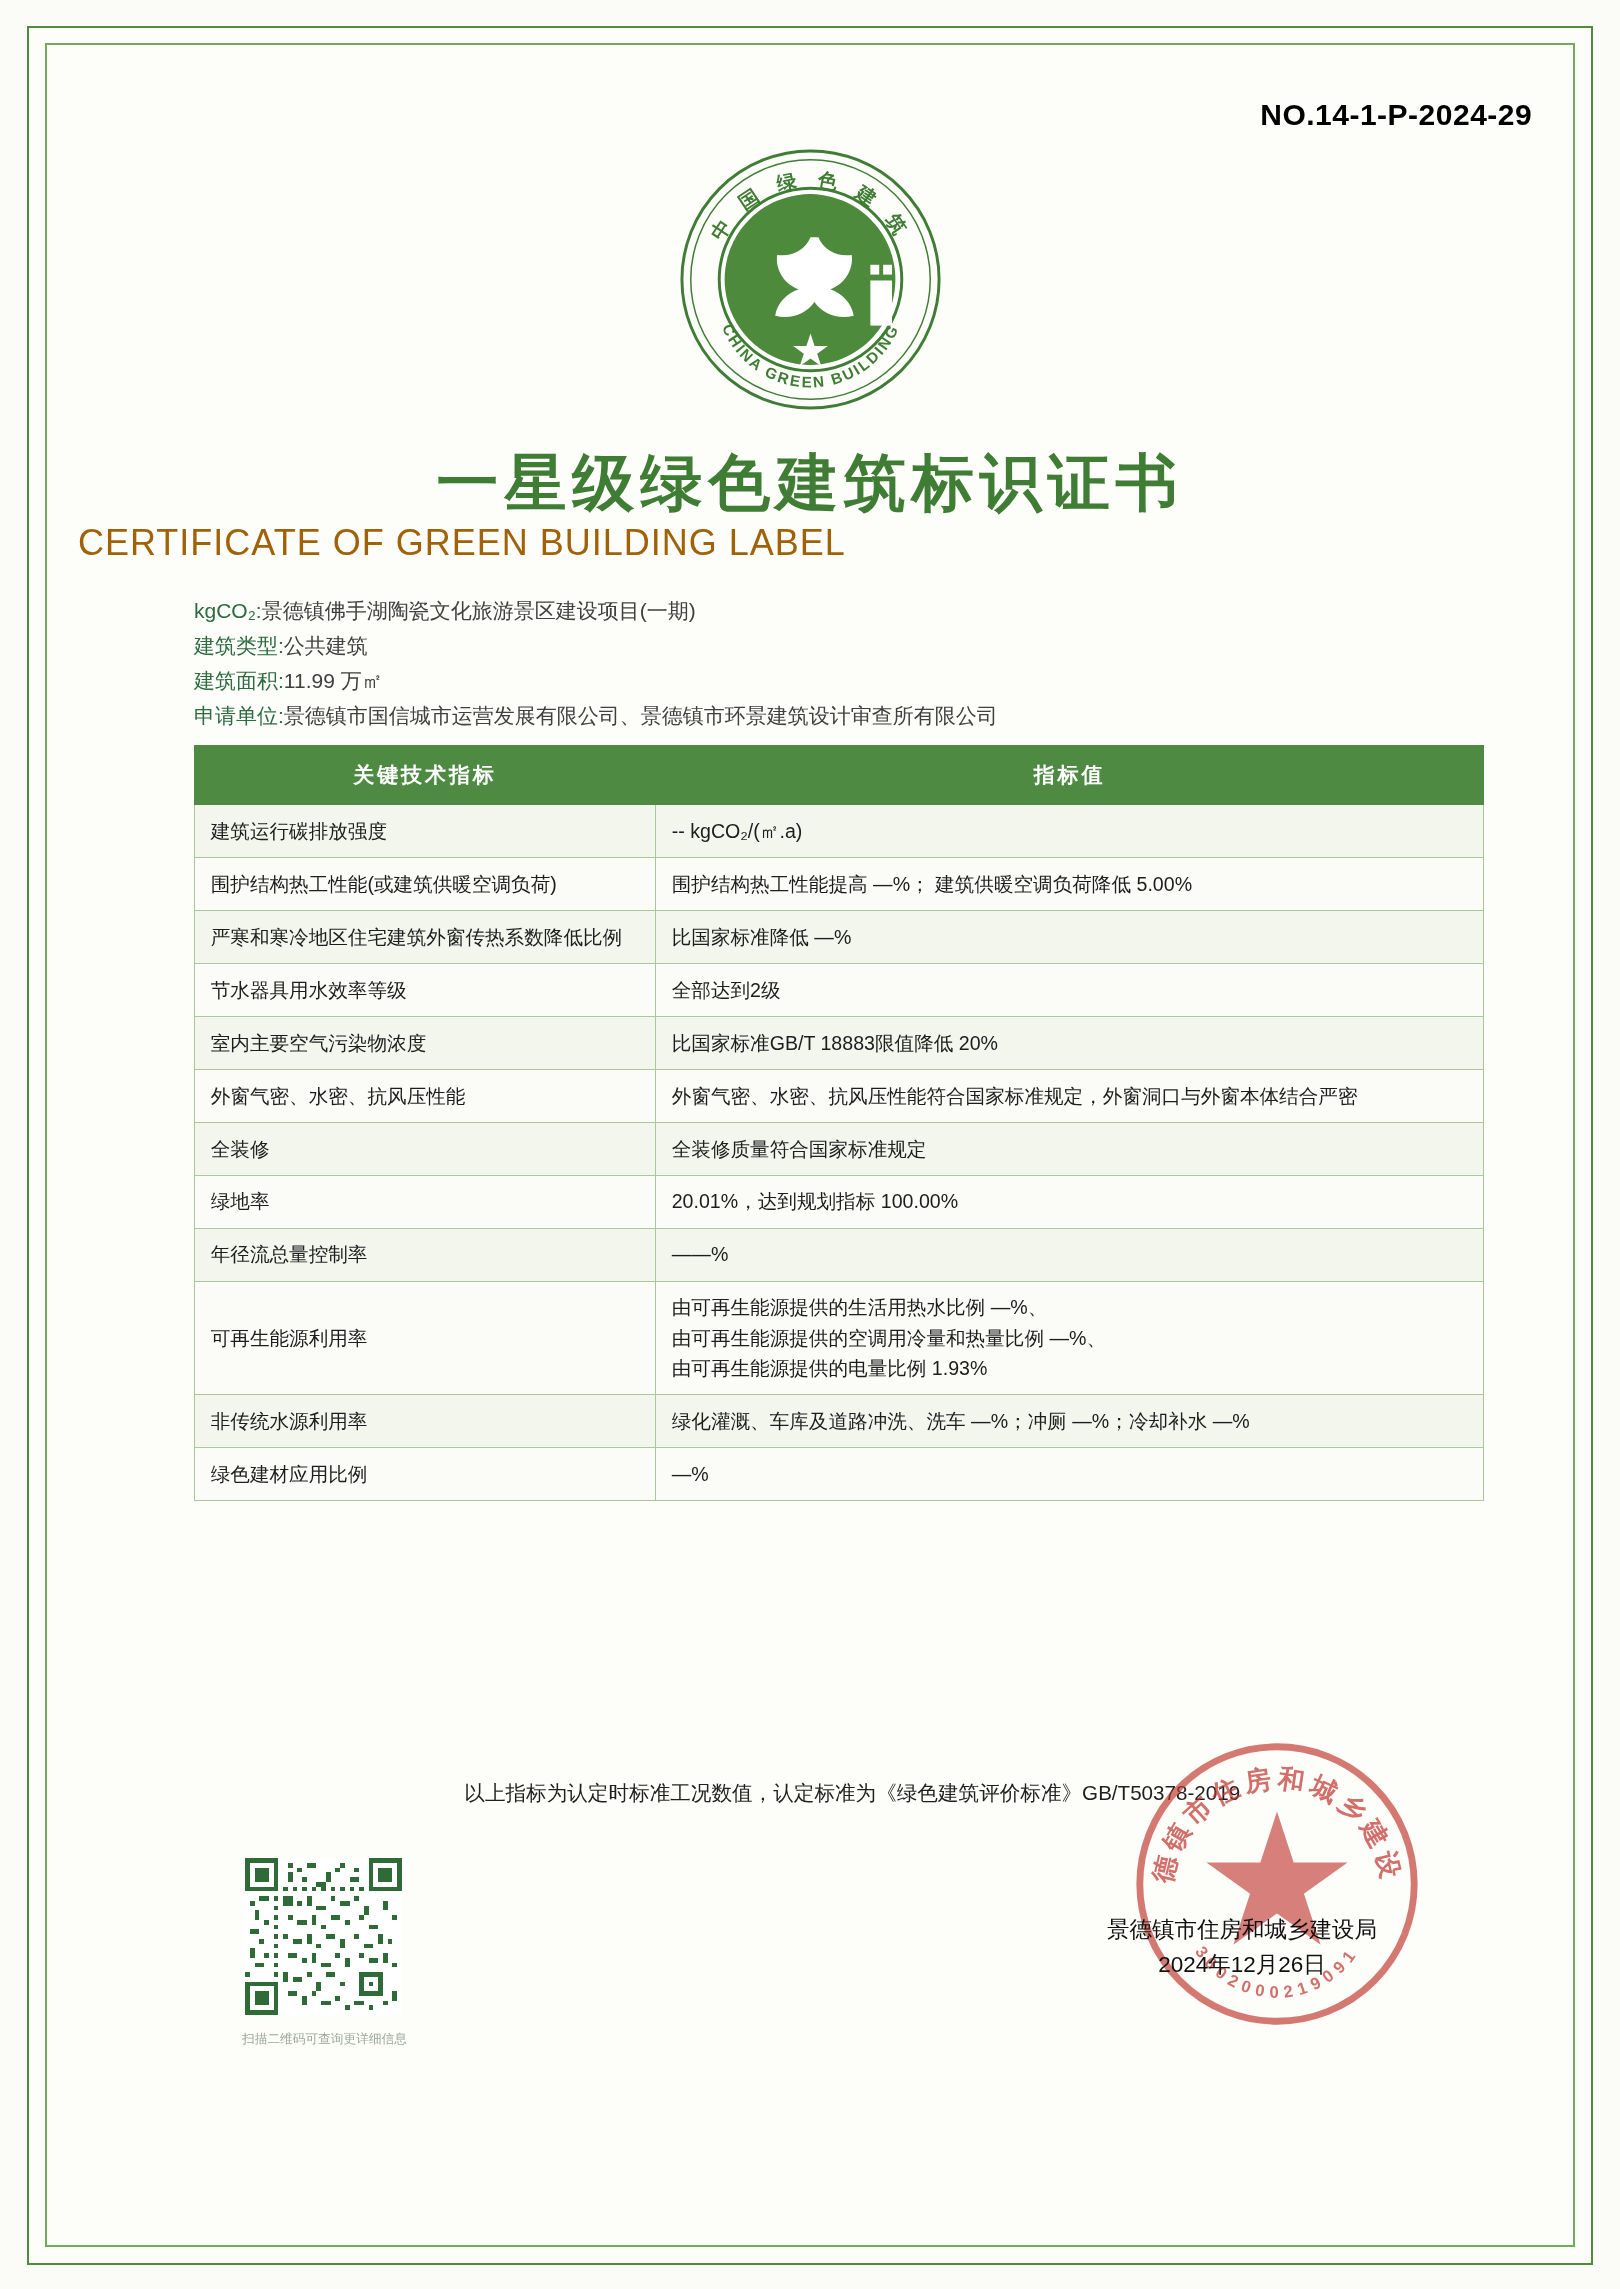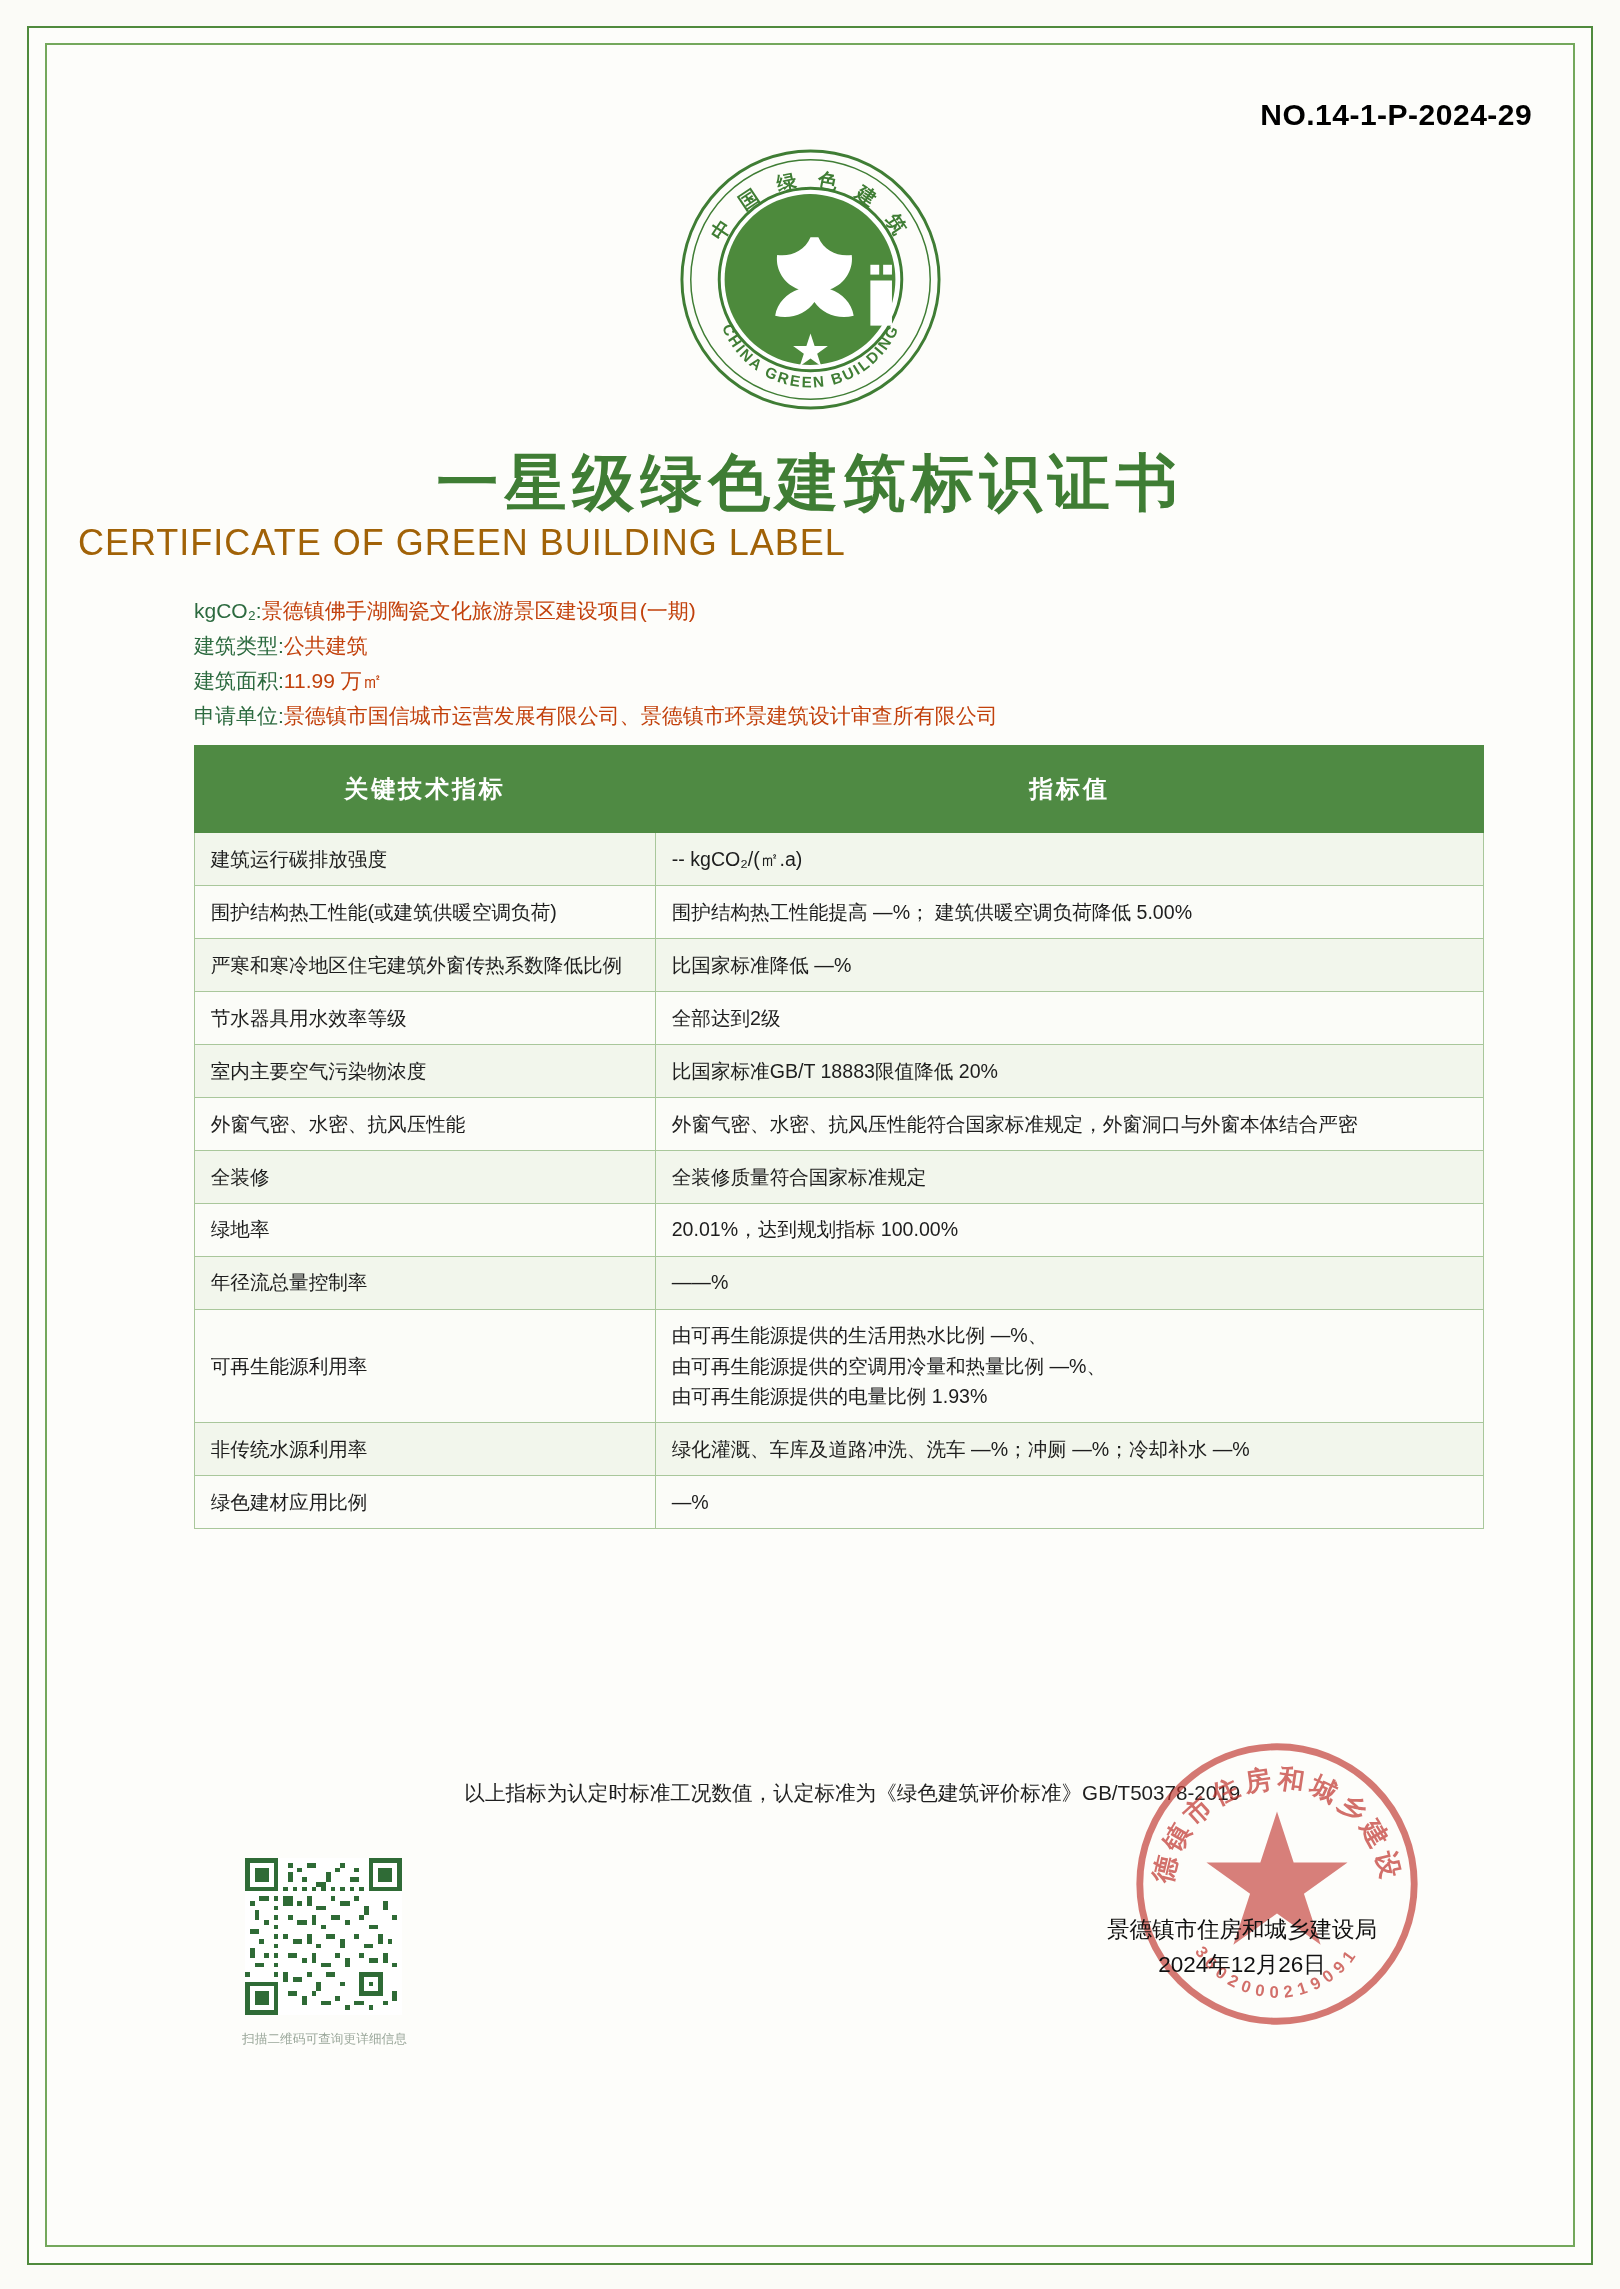--- a/index.html
+++ b/index.html
@@ -88,40 +88,40 @@
   .info {
     position: absolute;
     left: 116px;
     top: 524px;
     font-size: 21px;
     line-height: 35px;
     color: #1e1e1e;
   }
   .info .row { white-space: nowrap; }
   .info .label { color: #2c6a3f; }
-  .info .value { color: #c2410c; }
+  .info .value { color: #404040; }
 
   
   .tbl {
     position: absolute;
     left: 116px;
     right: 19.6px;
     top: 676px;
     border-collapse: collapse;
     width: 1289px;
     table-layout: fixed;
     font-size: 19.6px;
   }
   .tbl th {
     background: #4f8a43;
     color: #ffffff;
-    font-size: 24px;
+    font-size: 21px;
     font-weight: bold;
     letter-spacing: 2.9px;
-    padding: 27px 0;
+    padding: 15px 0;
     border: 1px solid #4f8a43;
   }
   .tbl td {
     border: 1px solid #a9c79b;
     padding: 10.8px 15.7px;
     vertical-align: middle;
     color: #1d1d1d;
     line-height: 1.55;
   }
   .tbl tr:nth-child(odd) td { background: #f2f6ec; }

